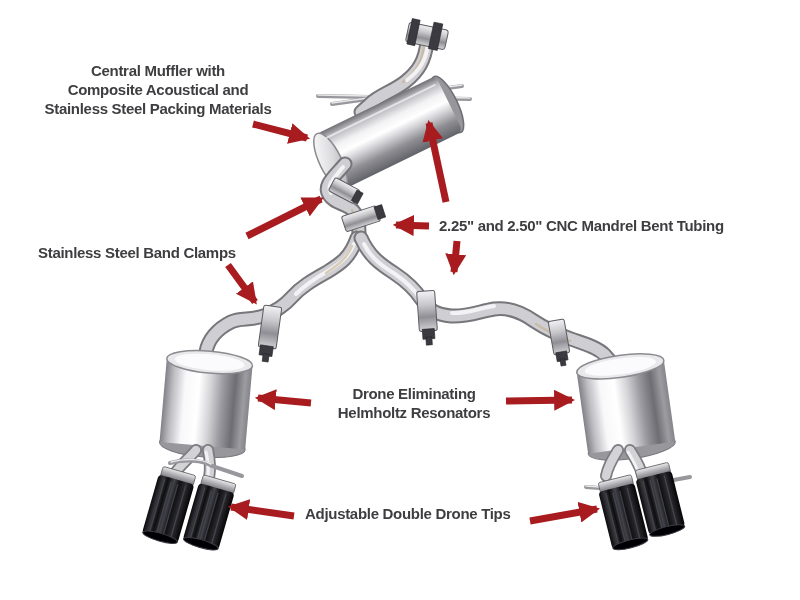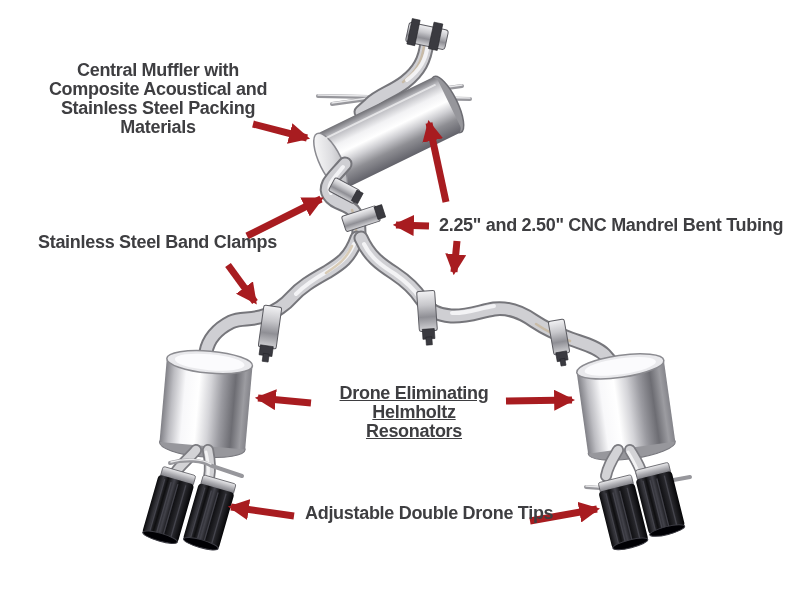--- a/index.html
+++ b/index.html
@@ -1,19 +1,19 @@
 <!DOCTYPE html>
 <html style="--arrow: #a81c20; --text: #3e3e41;"><head>
 <meta charset="utf-8">
 <style>
   html,body{margin:0;padding:0;background:#fff;}
   .stage{position:relative;width:800px;height:600px;background:#fff;overflow:hidden;
          font-family:"Liberation Sans","DejaVu Sans",sans-serif;}
   .stage svg{position:absolute;left:0;top:0;}
-  .label{position:absolute;color:var(--text,#3e3e41);font-size:18px;font-weight:bold;
+  .label{position:absolute;color:var(--text,#3e3e41);font-size:15px;font-weight:bold;
          line-height:19px;letter-spacing:-0.3px;white-space:pre-line;}
   .label.center{text-align:center;}
   .arrow{stroke:var(--arrow,#a81c20);stroke-width:7;fill:none;}
   .ah{fill:var(--arrow,#a81c20);}
   .pipe-o{fill:none;stroke:#76767b;stroke-width:15;stroke-linecap:round;}
   .pipe-m{fill:none;stroke:#cfcfd3;stroke-width:11;stroke-linecap:round;}
   .pipe-h{fill:none;stroke:#f6f6f8;stroke-width:4;stroke-linecap:round;opacity:.9;}
   .pipe2-o{fill:none;stroke:#7b7b80;stroke-width:12;stroke-linecap:round;}
   .pipe2-m{fill:none;stroke:#d3d3d6;stroke-width:8.5;stroke-linecap:round;}
   .pipe2-h{fill:none;stroke:#f7f7f8;stroke-width:3;stroke-linecap:round;opacity:.85;}
@@ -231,21 +231,21 @@
       <line class="arrow" x1="506" y1="401" x2="572" y2="400" marker-end="url(#ah)"></line>
       <line class="arrow" x1="294" y1="516" x2="231" y2="507" marker-end="url(#ah)"></line>
       <line class="arrow" x1="530" y1="521" x2="597" y2="509" marker-end="url(#ah)"></line>
     </g>
   </svg>
 
   <div class="label center" style="left:30px;top:61px;width:256px;">Central Muffler with
 Composite Acoustical and
 Stainless Steel Packing Materials</div>
 
-  <div class="label" style="left:38px;top:233px;">Stainless Steel Band Clamps</div>
+  <div class="label" style="left:38px;top:243px;">Stainless Steel Band Clamps</div>
 
   <div class="label" style="left:439px;top:216px;">2.25" and 2.50" CNC Mandrel Bent Tubing</div>
 
-  <div class="label center" style="left:329px;top:384px;width:170px;text-decoration:underline;">Drone Eliminating
+  <div class="label center" style="left:329px;top:384px;width:170px;">Drone Eliminating
 Helmholtz Resonators</div>
 
   <div class="label" style="left:305px;top:504px;">Adjustable Double Drone Tips</div>
 </div>
 
 </body></html>

